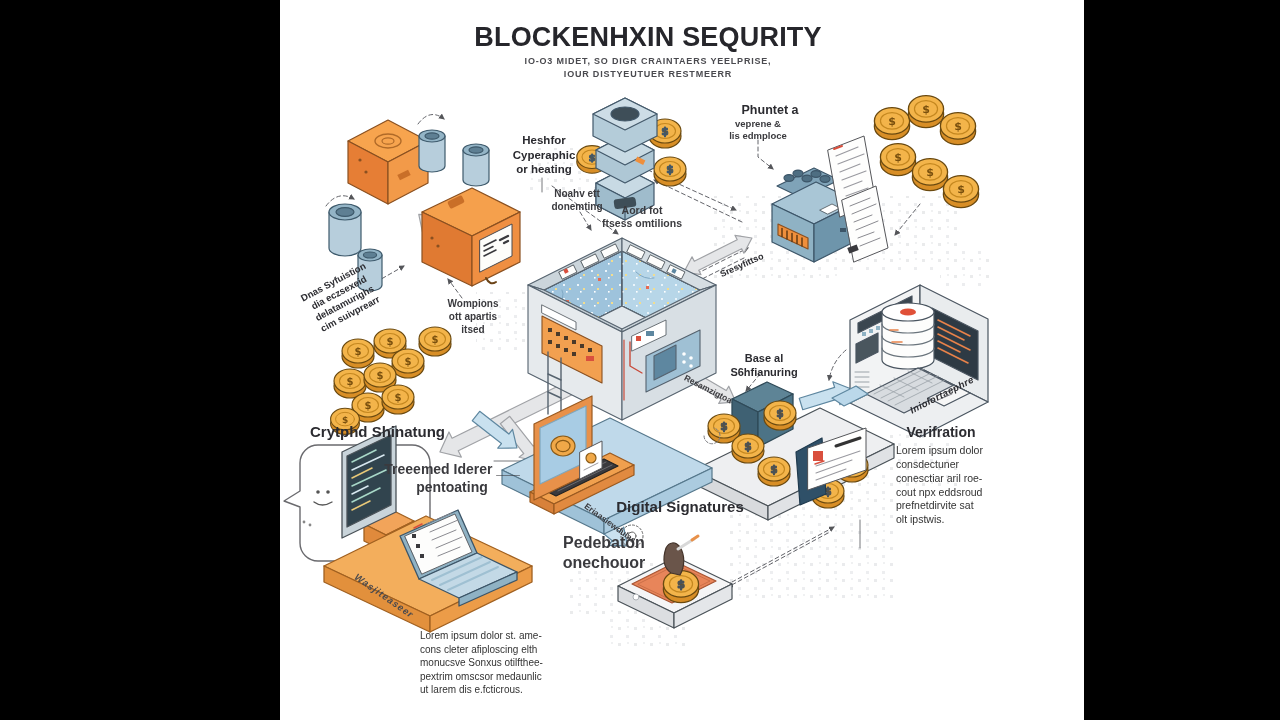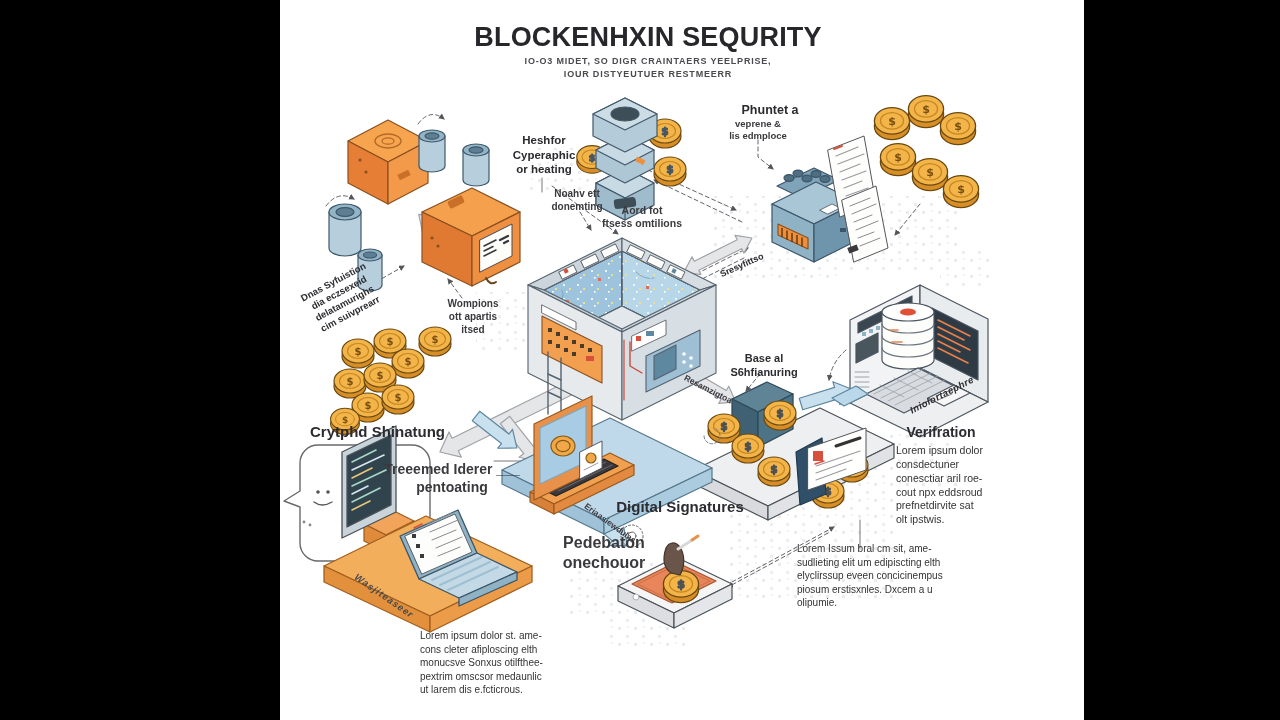--- a/index.html
+++ b/index.html
@@ -560,19 +560,14 @@
     <div class="lbl ctr l-pedebaton">Pedebaton
 onechouor</div>
     <div class="lbl l-wasjit">Wasjiteaseer</div>
     <div class="lbl l-resam">Resamzigtoa</div>
     <div class="lbl l-eria">Eriaasiewdulas</div>
     <div class="lbl l-loreml">Lorem ipsum dolor st. ame-
 cons cleter afiploscing elth
 monucsve Sonxus otilfthee-
 pextrim omscsor medaunlic
 ut larem dis e.fcticrous.</div>
-    <div class="lbl l-loremr">Lorem Issum bral cm sit, ame-
-sudlieting elit um edipiscting elth
-elyclirssup eveen concicinempus
-piosum erstisxnles.  Dxcem a u
-olipumie.</div>
   </div>
 </div>
 
 </body></html>

